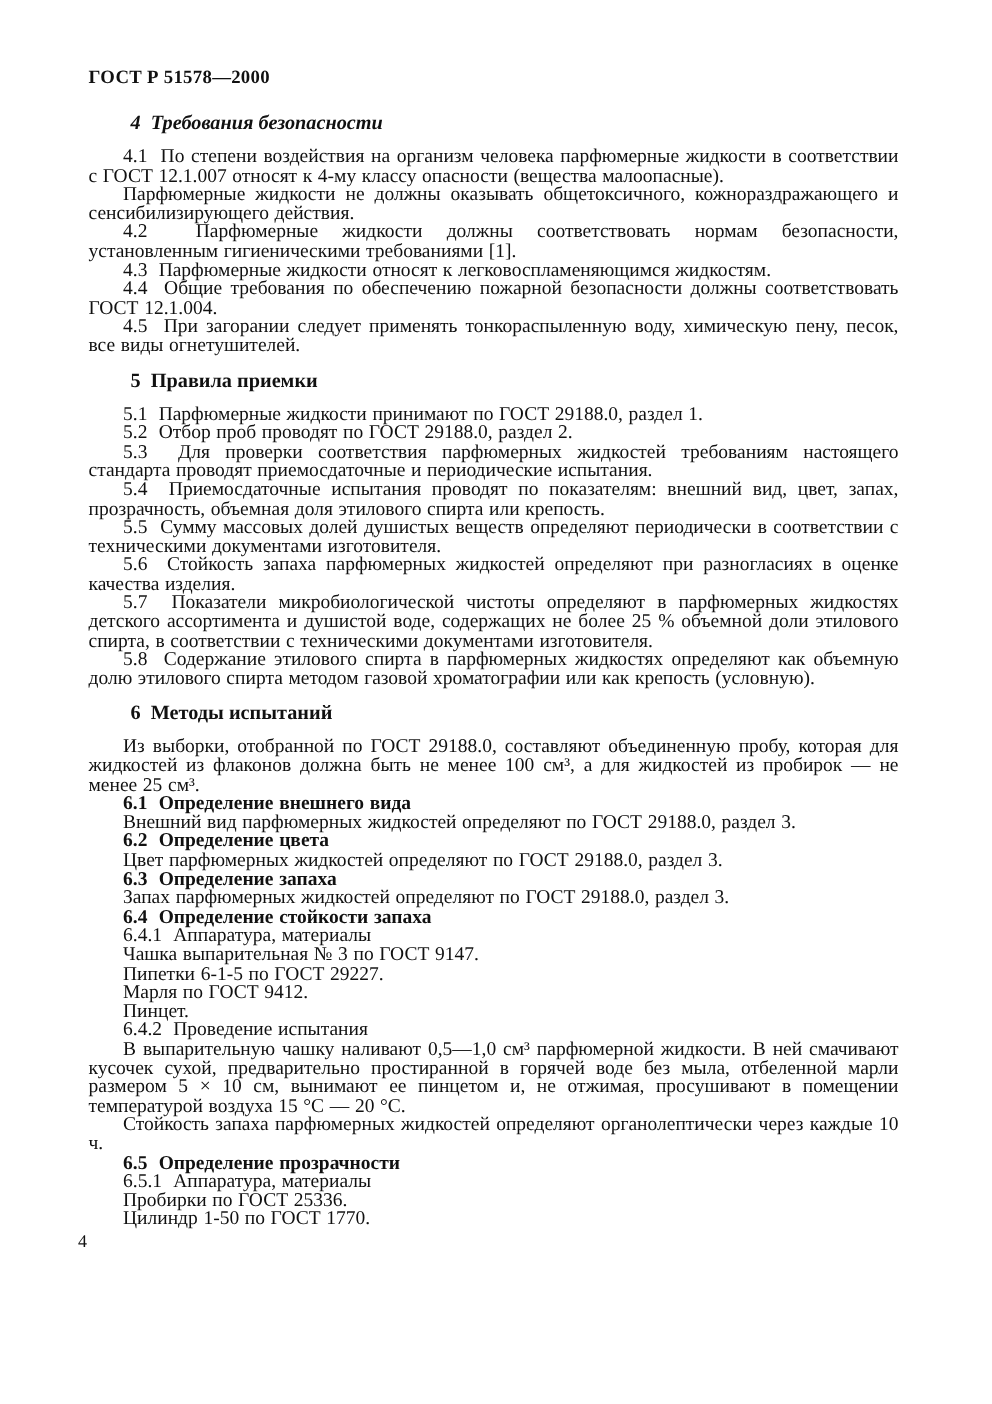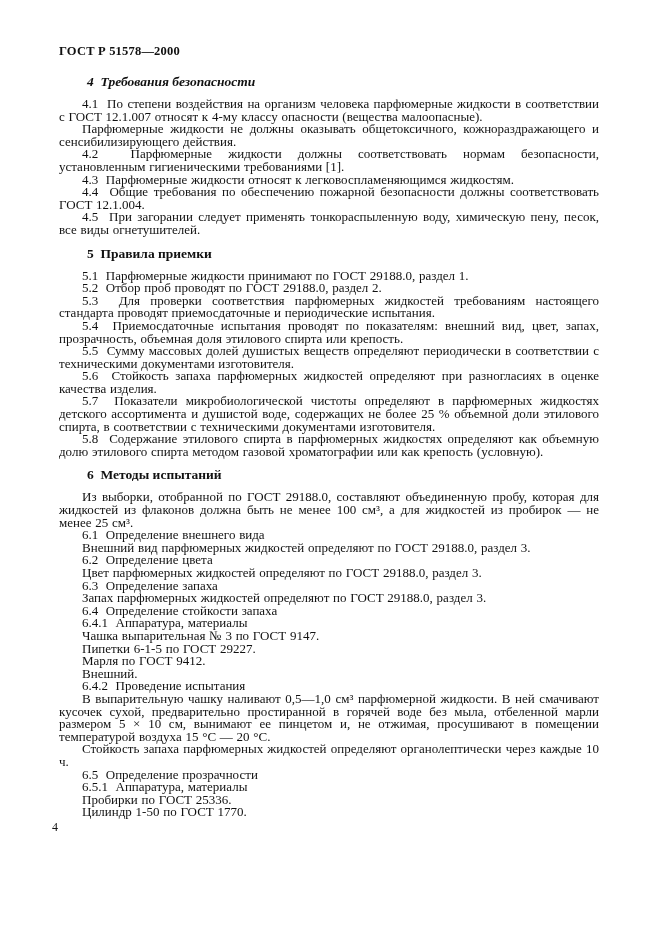--- a/index.html
+++ b/index.html
@@ -40,21 +40,21 @@
   }
   .para {
     font-size: 13px;
     line-height: 12.6px;
     margin: 0;
     text-align: justify;
     text-indent: 23px;
     word-spacing: 0.5px;
   }
   .para.bold {
-    font-weight: normal;
+    font-weight: bold;
   }
   .pgnum {
     position: absolute;
     left: 52px;
     top: 821px;
     font-size: 12px;
     line-height: 13px;
   }
 </style>
 </head>
@@ -89,21 +89,21 @@
     <p class="para">Внешний вид парфюмерных жидкостей определяют по ГОСТ 29188.0, раздел 3.</p>
     <p class="para bold">6.2&nbsp; Определение цвета</p>
     <p class="para">Цвет парфюмерных жидкостей определяют по ГОСТ 29188.0, раздел 3.</p>
     <p class="para bold">6.3&nbsp; Определение запаха</p>
     <p class="para">Запах парфюмерных жидкостей определяют по ГОСТ 29188.0, раздел 3.</p>
     <p class="para bold">6.4&nbsp; Определение стойкости запаха</p>
     <p class="para">6.4.1&nbsp; Аппаратура, материалы</p>
     <p class="para">Чашка выпарительная № 3 по ГОСТ 9147.</p>
     <p class="para">Пипетки 6-1-5 по ГОСТ 29227.</p>
     <p class="para">Марля по ГОСТ 9412.</p>
-    <p class="para">Внешний.</p>
+    <p class="para">Пинцет.</p>
     <p class="para">6.4.2&nbsp; Проведение испытания</p>
     <p class="para">В выпарительную чашку наливают 0,5—1,0 см³ парфюмерной жидкости. В ней смачивают кусочек сухой, предварительно простиранной в горячей воде без мыла, отбеленной марли размером 5 × 10 см, вынимают ее пинцетом и, не отжимая, просушивают в помещении температурой воздуха 15 °С — 20 °С.</p>
     <p class="para">Стойкость запаха парфюмерных жидкостей определяют органолептически через каждые 10 ч.</p>
     <p class="para bold">6.5&nbsp; Определение прозрачности</p>
     <p class="para">6.5.1&nbsp; Аппаратура, материалы</p>
     <p class="para">Пробирки по ГОСТ 25336.</p>
     <p class="para">Цилиндр 1-50 по ГОСТ 1770.</p>
 
   </div>
 

